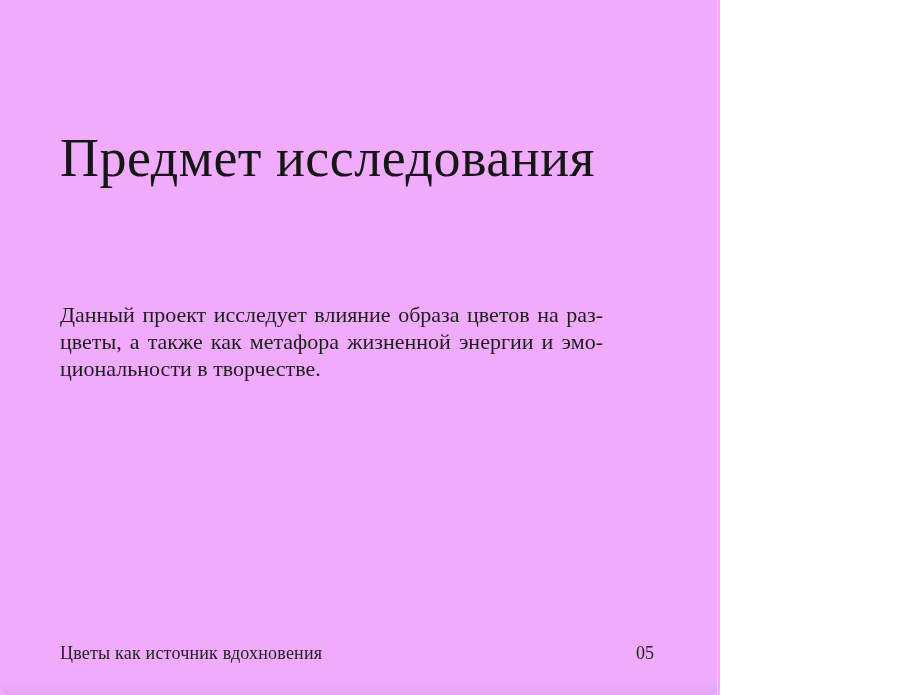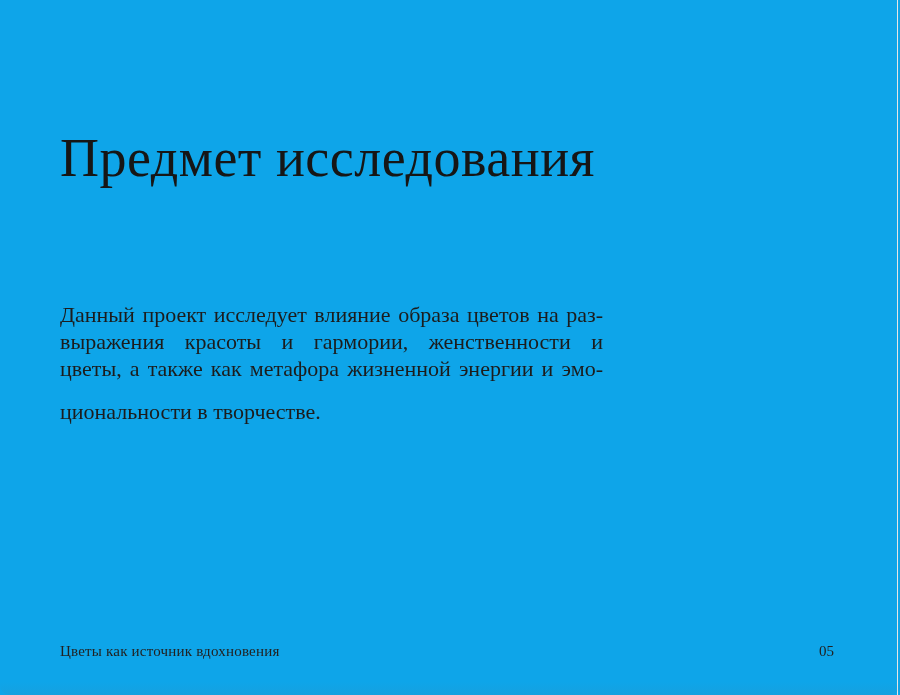--- a/index.html
+++ b/index.html
@@ -2,23 +2,23 @@
 <html lang="ru"><head>
 <meta charset="utf-8">
 <style>
   html, body {
     margin: 0;
     padding: 0;
     background: #ffffff;
   }
   .page {
     position: relative;
-    width: 900px;
+    width: 720px;
     height: 695px;
-    background: #0ea5e9;
+    background: #f0abfc;
     font-family: "Liberation Serif", "DejaVu Serif", serif;
     color: #1a1a1a;
     overflow: hidden;
     text-decoration: underline;
   }
   .slide-title {
     position: absolute;
     left: 60px;
     top: 127px;
     margin: 0;
@@ -37,31 +37,30 @@
     line-height: 27px;
     color: #1c1c1c;
   }
   .paragraph .line {
     text-align: justify;
     text-align-last: justify;
     white-space: normal;
   }
   .paragraph .line.last {
     text-align-last: left;
-    margin-top: 16px;
   }
   .footer {
     position: absolute;
     left: 60px;
     right: 66px;
     top: 643px;
     display: flex;
     justify-content: space-between;
     align-items: center;
-    font-size: 15px;
+    font-size: 18px;
     color: #222222;
   }
   .footer .footer-left {
     letter-spacing: 0.2px;
   }
   .edge-right {
     position: absolute;
     top: 0;
     right: 2px;
     width: 1px;
@@ -82,21 +81,20 @@
 </style>
 </head>
 <body>
 
 <div class="page">
 
   <h1 class="slide-title">Предмет исследования</h1>
 
   <div class="paragraph">
     <div class="line">Данный проект исследует влияние образа цветов на раз-</div>
-    <div class="line">выражения красоты и гармории, женственности и</div>
     <div class="line">цветы, а также как метафора жизненной энергии и эмо-</div>
     <div class="line last">циональности в творчестве.</div>
   </div>
 
   <div class="footer">
     <span class="footer-left">Цветы как источник вдохновения</span>
     <span class="footer-page-number">05</span>
   </div>
 
   <div class="edge-right"></div>

